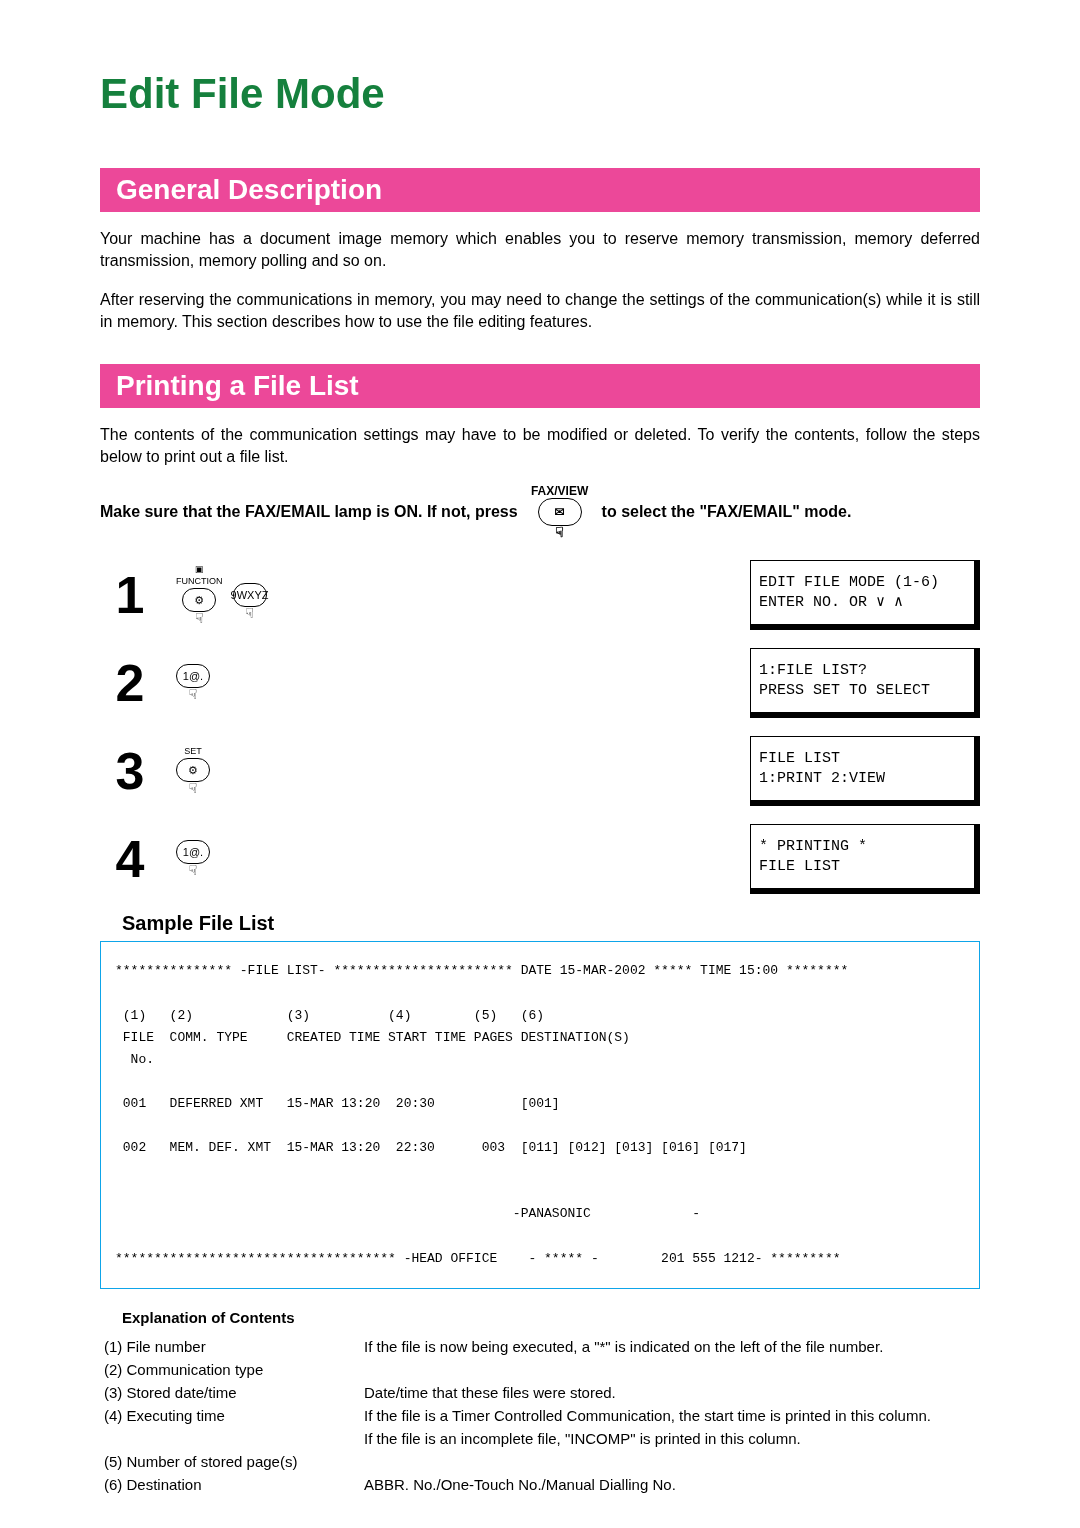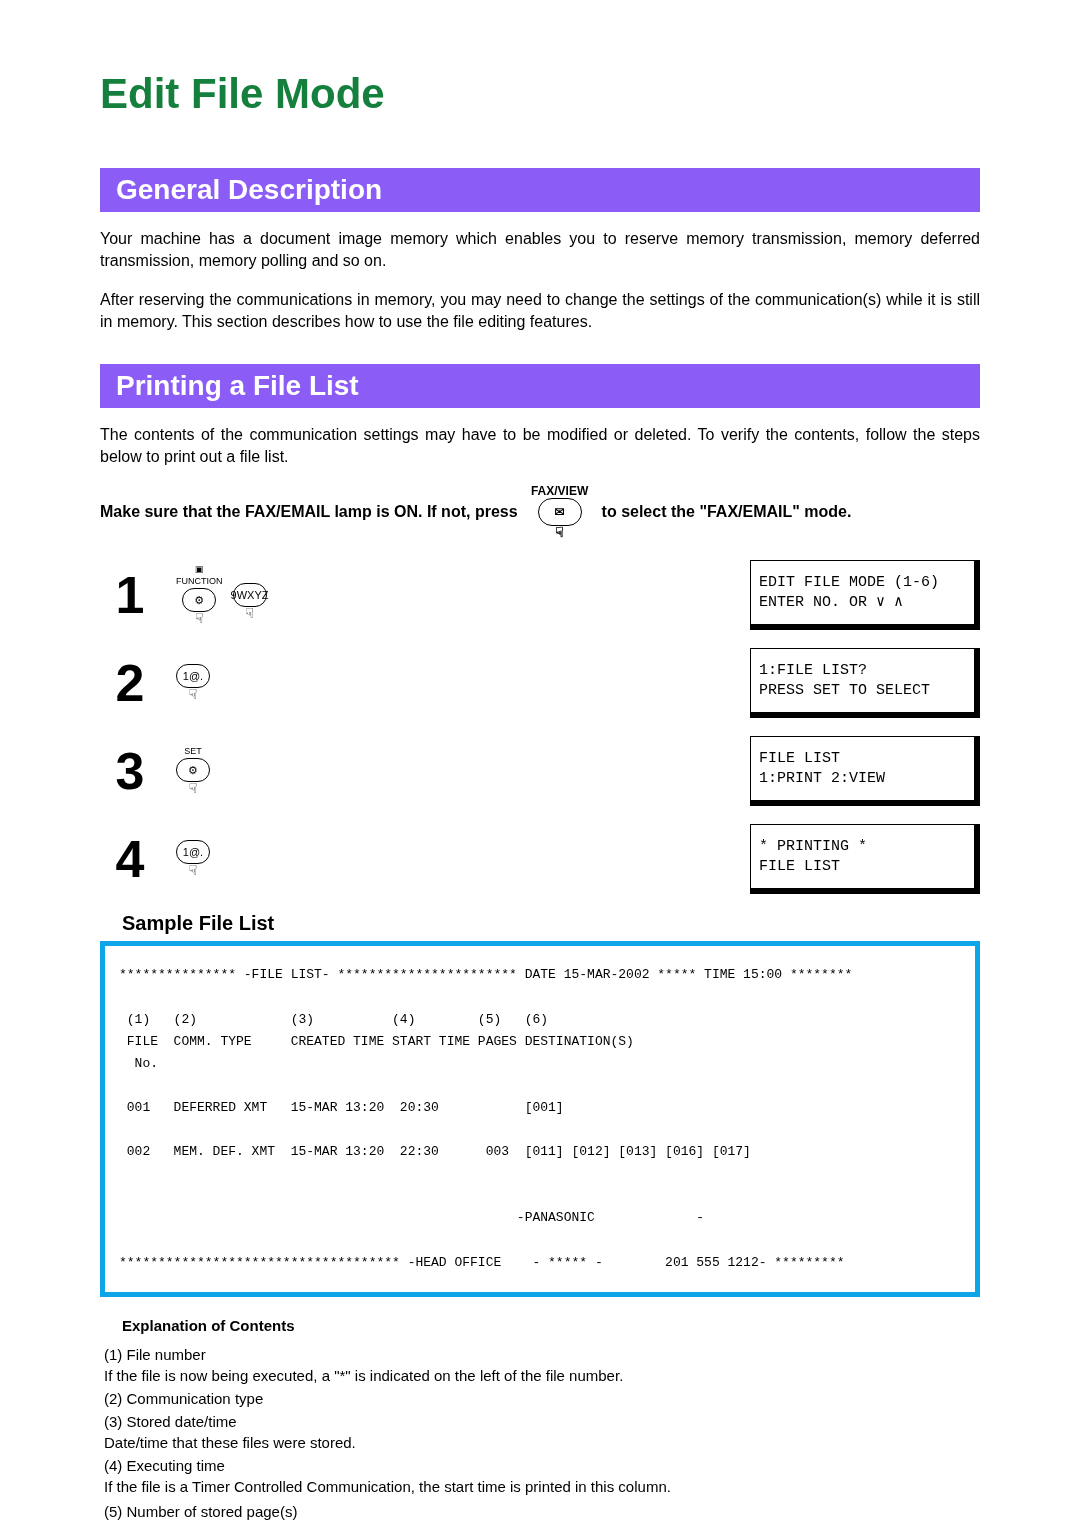--- a/index.html
+++ b/index.html
@@ -10,21 +10,21 @@
       padding: 70px 100px 40px 100px;
       color: #000;
     }
     .page-title {
       font-size: 42px;
       font-weight: bold;
       color: #15803d;
       margin-bottom: 50px;
     }
     .section-header {
-      background: #8b5cf6;
+      background: #ec4899;
       color: #fff;
       font-size: 28px;
       font-weight: bold;
       padding: 6px 16px;
       margin-bottom: 16px;
     }
     .body-text {
       font-size: 16px;
       line-height: 1.4;
       margin-bottom: 16px;
@@ -113,39 +113,38 @@
       min-width: 230px;
       line-height: 1.3;
       white-space: pre;
     }
     .sample-title {
       font-weight: bold;
       font-size: 20px;
       margin: 14px 0 6px 22px;
     }
     .sample-box {
-      border: 5px solid #0ea5e9;
+      border: 1px solid #0ea5e9;
       padding: 18px 14px;
       font-family: "Courier New", monospace;
       font-size: 13px;
       white-space: pre;
       line-height: 1.7;
       overflow: hidden;
     }
     .explanation-title {
       font-weight: bold;
       font-size: 15px;
       margin: 20px 0 10px 22px;
     }
     .explanation-row {
       display: flex;
       font-size: 15px;
       margin: 2px 0 2px 4px;
       line-height: 1.4;
-      flex-direction: column;
     }
     .exp-label {
       width: 260px;
       flex-shrink: 0;
     }
     .exp-desc {
       flex: 1;
       text-align: justify;
     }
     .page-number {
@@ -259,20 +258,21 @@
 <div class="explanation-row">
   <div class="exp-label">(3) Stored date/time</div>
   <div class="exp-desc">Date/time that these files were stored.</div>
 </div>
 <div class="explanation-row">
   <div class="exp-label">(4) Executing time</div>
   <div class="exp-desc">If the file is a Timer Controlled Communication, the start time is printed in this column.</div>
 </div>
 <div class="explanation-row">
   <div class="exp-label"></div>
+  <div class="exp-desc">If the file is an incomplete file, "INCOMP" is printed in this column.</div>
 </div>
 <div class="explanation-row">
   <div class="exp-label">(5) Number of stored page(s)</div>
   <div class="exp-desc"></div>
 </div>
 <div class="explanation-row">
   <div class="exp-label">(6) Destination</div>
   <div class="exp-desc">ABBR. No./One-Touch No./Manual Dialling No.</div>
 </div>
 

